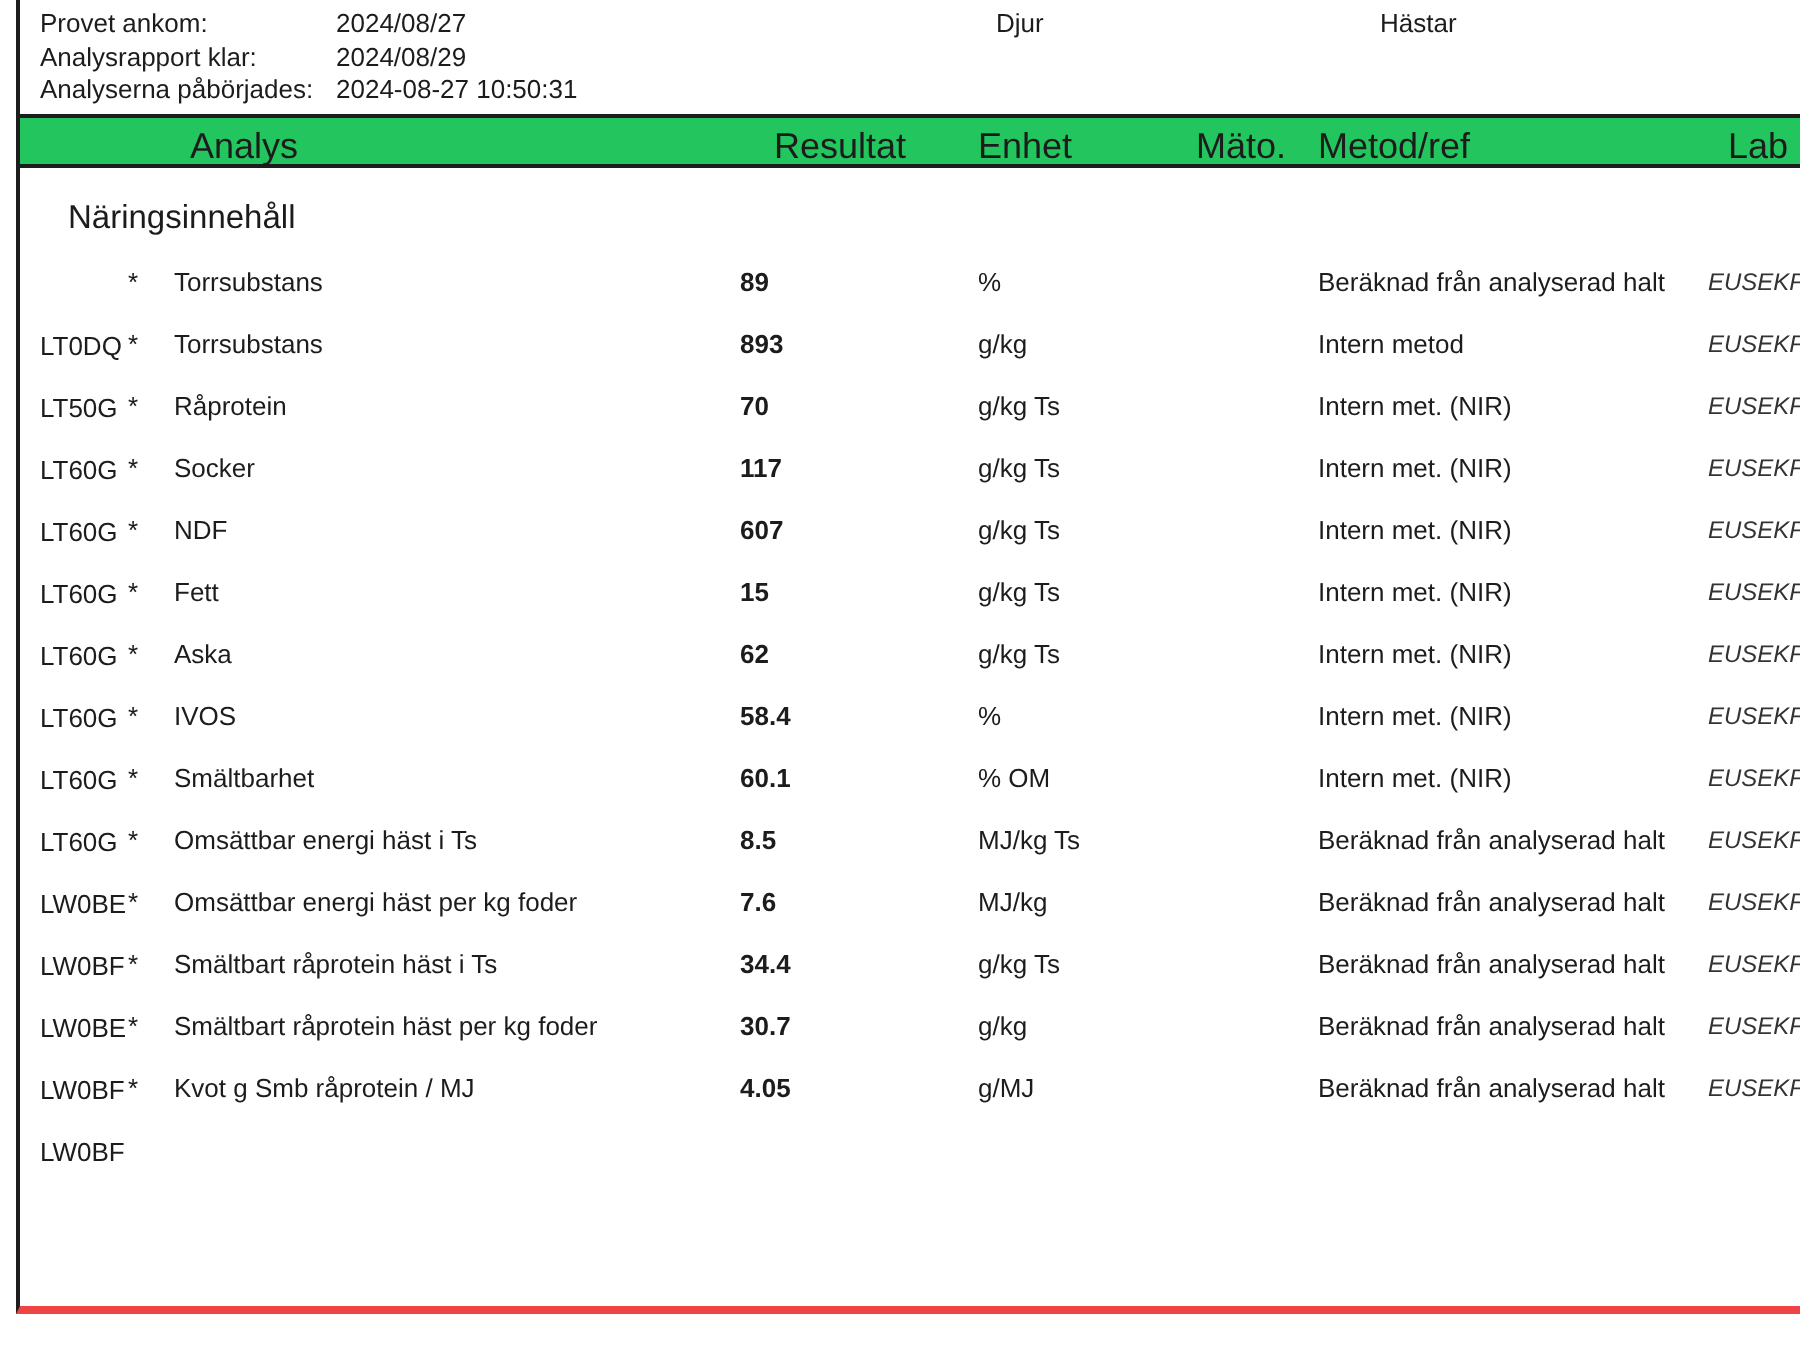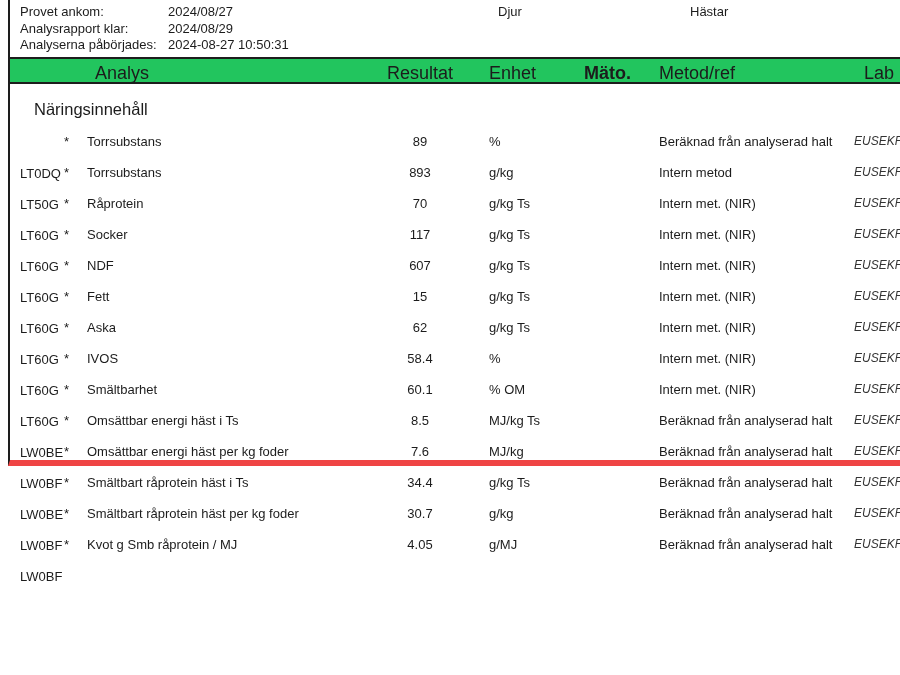--- a/index.html
+++ b/index.html
@@ -5,23 +5,23 @@
   * { box-sizing: border-box; margin: 0; padding: 0; }
   html, body { background: #ffffff; }
   body {
     width: 900px; height: 675px;
     position: relative; overflow: hidden;
     font-family: "Liberation Sans", sans-serif;
     color: #1c1c1c;
   }
   .report {
     position: absolute; left: 8px; top: 0;
-    width: 892px; height: 466px;
+    width: 892px; height: 657px;
     border-left: 2px solid #1d1d1d;
-    border-bottom: 6px solid #ef4444;
+    border-bottom: 4px solid #ef4444;
     background: #ffffff;
   }
   
   .info { position: relative; height: 57px; font-size: 13px; }
   .info span { position: absolute; white-space: nowrap; }
   .i-l1 { top: 4px; }  .i-l2 { top: 21px; }  .i-l3 { top: 37px; }
   .i-label { left: 10px; }
   .i-value { left: 158px; }
   .i-animal-label { left: 488px; }
   .i-animal-value { left: 680px; }
@@ -30,41 +30,41 @@
     position: relative; height: 27px;
     background: #22c55e;
     border-top: 2px solid #1d1d1d;
     border-bottom: 2px solid #1d1d1d;
     font-size: 18px;
   }
   .band span { position: absolute; top: 4px; white-space: nowrap; }
   .h-analys { left: 85px; }
   .h-result { left: 360px; width: 100px; text-align: center; }
   .h-unit   { left: 479px; }
-  .h-meas   { left: 574px; font-weight: bold; }
+  .h-meas   { left: 588px; }
   .h-method { left: 649px; }
   .h-lab    { left: 854px; }
   
   .section-title {
     font-size: 16.5px;
     margin: 16px 0 6px 0;
     padding-left: 24px;
     white-space: nowrap;
   }
   .row + .section-title { margin-top: 6px; }
   .row { position: relative; height: 31px; font-size: 13px; }
   .row span {
     position: absolute; top: 50%;
     transform: translateY(-50%);
     white-space: nowrap;
   }
   .c-code   { left: 10px; margin-top: 32px; }
   .c-flag   { left: 54px; }
   .c-name   { left: 77px; }
-  .c-result { left: 360px; width: 100px; text-align: center; font-weight: 400; }
+  .c-result { left: 360px; width: 100px; text-align: left; font-weight: 700; }
   .c-unit   { left: 479px; }
   .c-method { left: 649px; }
   .c-lab    { left: 844px; font-style: italic; font-size: 12px; color: #333; }
 </style>
 </head>
 <body>
 
 <div class="report">
 
   <div class="info">

